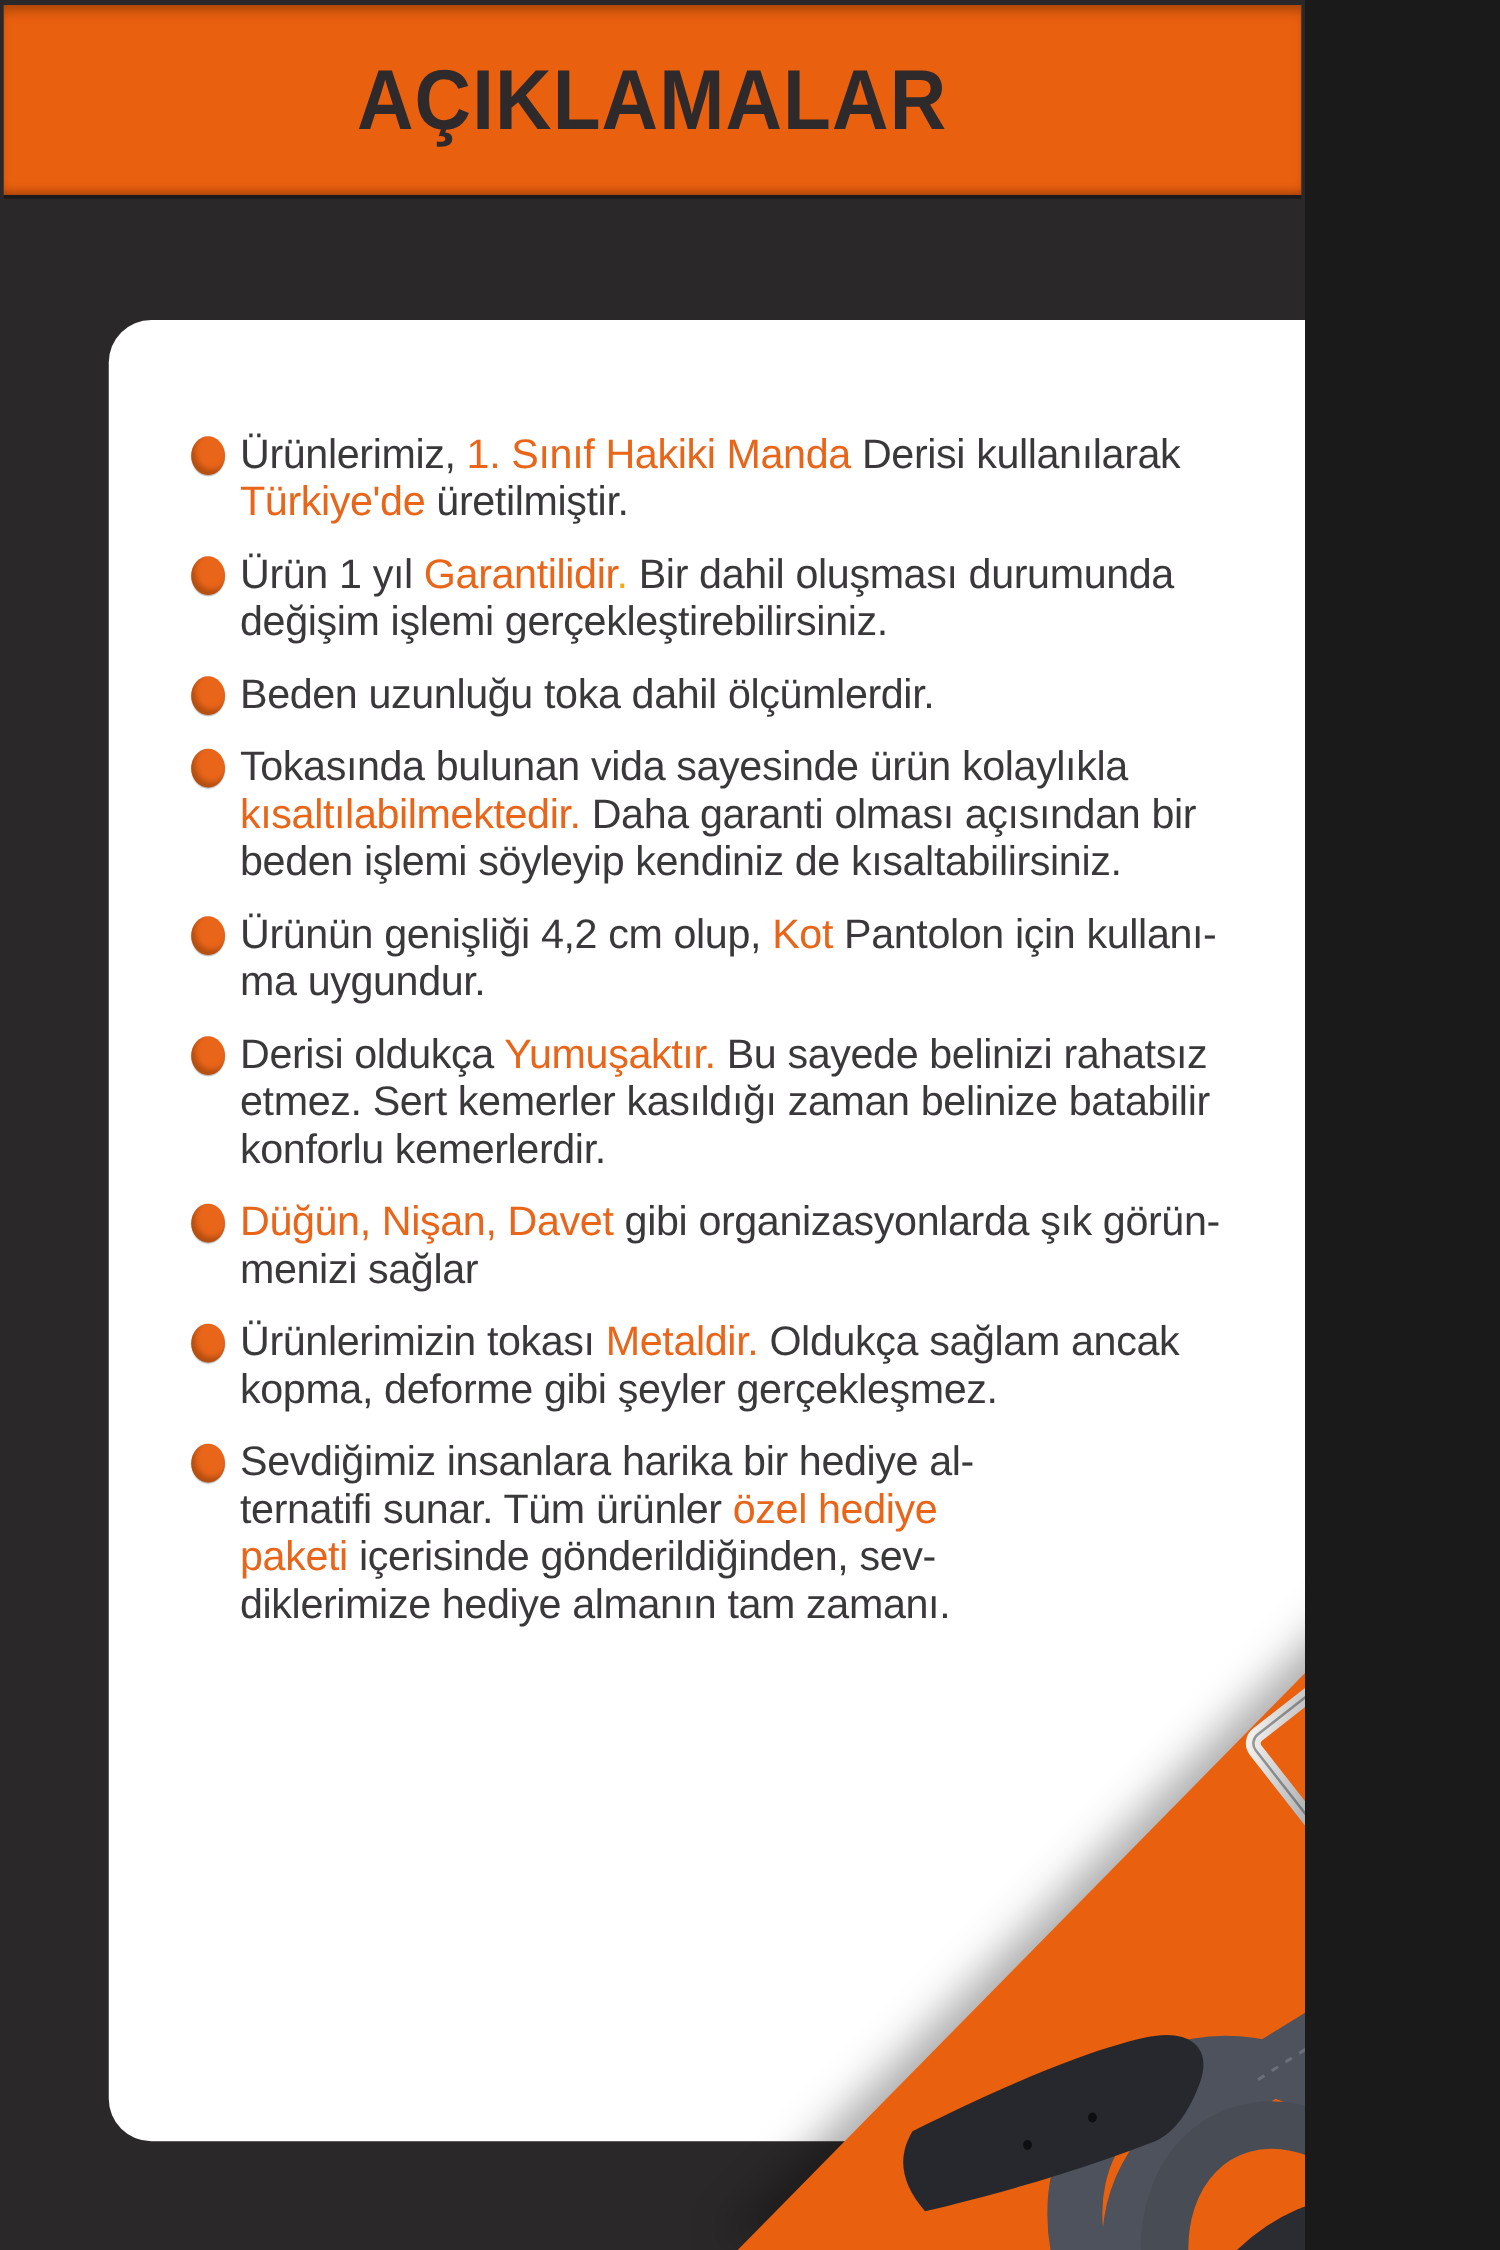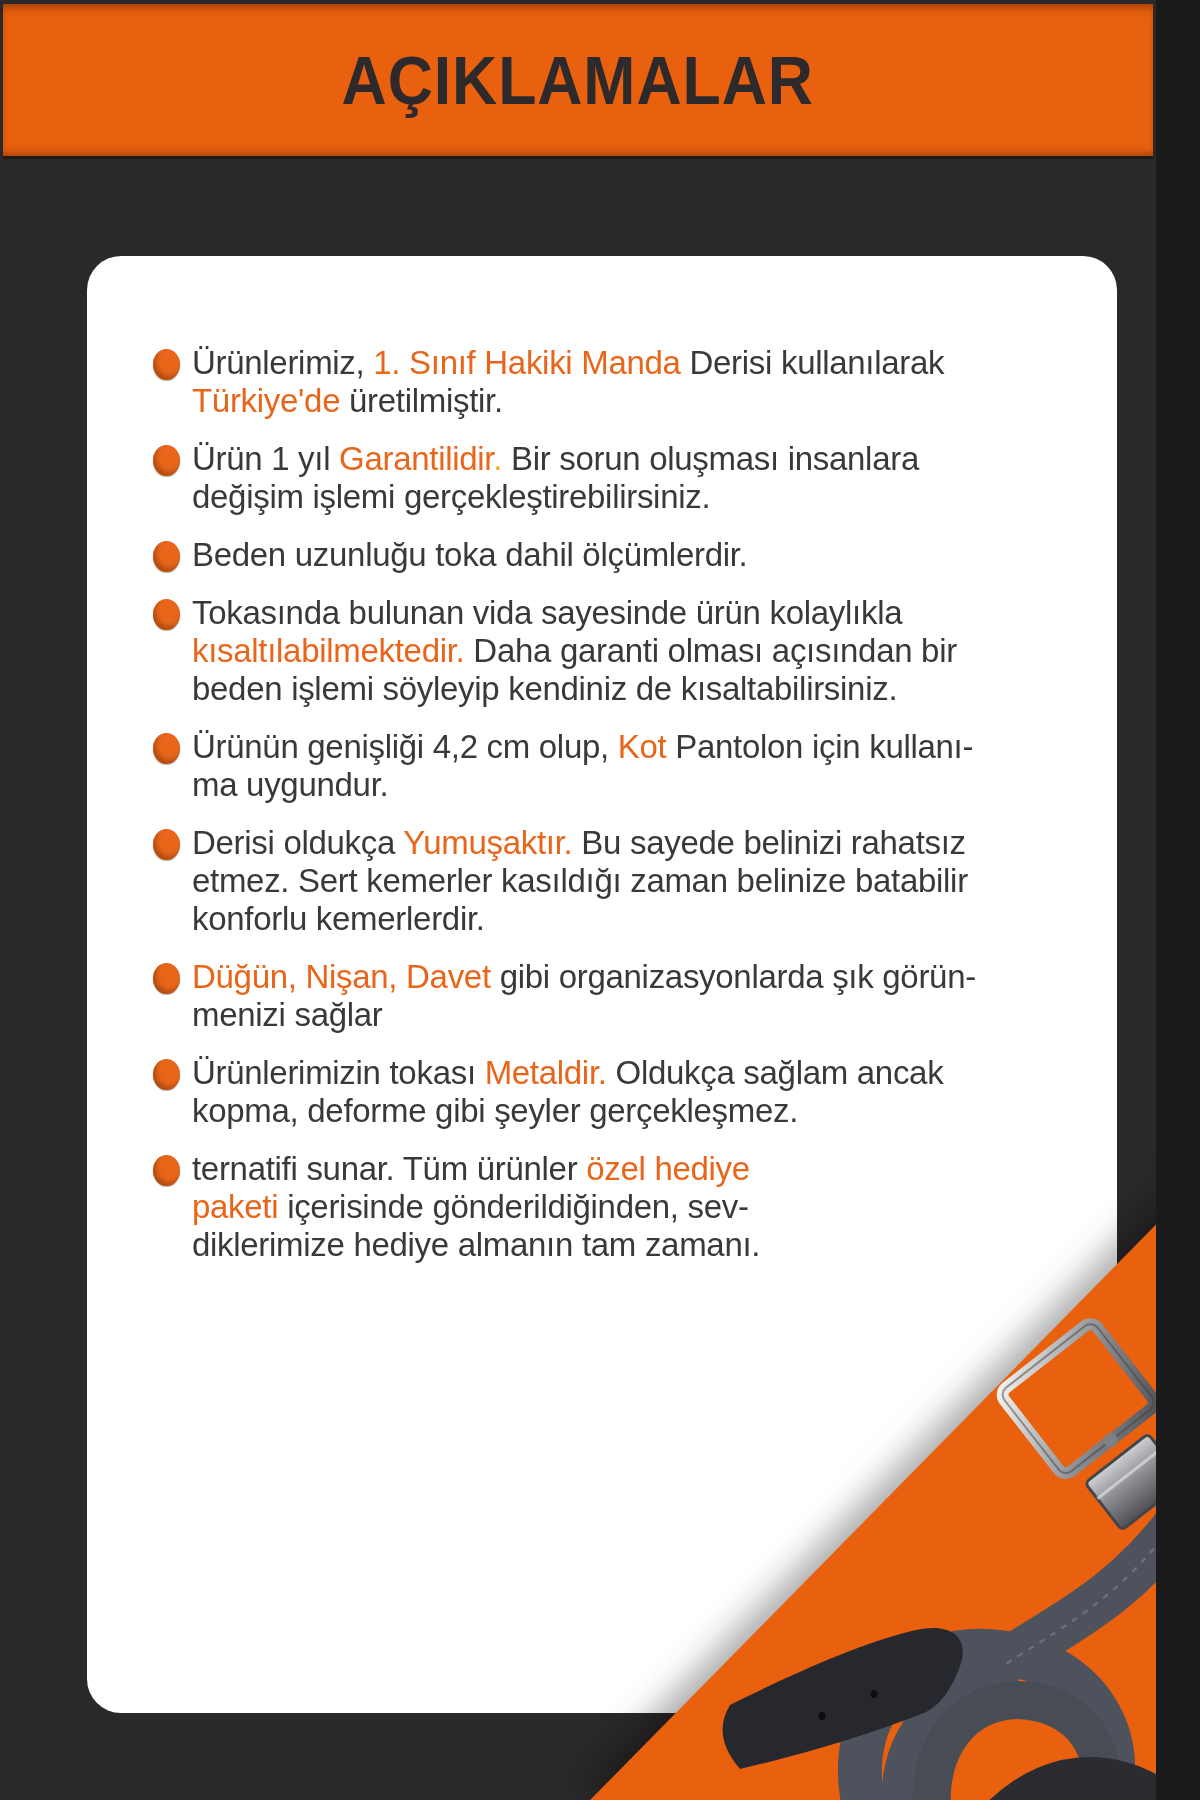--- a/index.html
+++ b/index.html
@@ -1,17 +1,17 @@
 <!DOCTYPE html>
 <html><head>
 <meta charset="utf-8">
 <style>
   html,body{margin:0;padding:0;background:#1a1a1a;}
   .page{
-    position:relative;width:1156px;height:1800px;overflow:hidden;
+    position:relative;width:1044px;height:1800px;overflow:hidden;
     background:var(--bg,#2B2829);
     font-family:"Liberation Sans",sans-serif;
   }
   
   .header{
     position:absolute;top:4px;left:3px;right:3px;height:152px;
     background:var(--accent2,#E9600F);
     display:flex;align-items:center;justify-content:center;
     box-shadow:inset 0 9px 10px -6px rgba(90,35,0,.55),
                inset 0 -7px 8px -5px rgba(60,20,0,.45),
@@ -66,21 +66,21 @@
         <div class="bullet">
           <span class="dot"></span>
           <div class="btext">
             <div class="line"><span>Ürünlerimiz, </span><span class="c-orange">1. Sınıf Hakiki Manda</span><span> Derisi kullanılarak</span></div>
             <div class="line"><span class="c-orange">Türkiye'de</span><span> üretilmiştir.</span></div>
           </div>
         </div>
         <div class="bullet">
           <span class="dot"></span>
           <div class="btext">
-            <div class="line"><span>Ürün 1 yıl </span><span class="c-orange">Garantilidir</span><span class="c-yellow">.</span><span> Bir sorun oluşması insanlara</span></div>
+            <div class="line"><span>Ürün 1 yıl </span><span class="c-orange">Garantilidir</span><span class="c-yellow">.</span><span> Bir dahil oluşması durumunda</span></div>
             <div class="line"><span>değişim işlemi gerçekleştirebilirsiniz.</span></div>
           </div>
         </div>
         <div class="bullet">
           <span class="dot"></span>
           <div class="btext">
             <div class="line"><span>Beden uzunluğu toka dahil ölçümlerdir.</span></div>
           </div>
         </div>
         <div class="bullet">
@@ -116,20 +116,21 @@
         <div class="bullet">
           <span class="dot"></span>
           <div class="btext">
             <div class="line"><span>Ürünlerimizin tokası </span><span class="c-orange">Metaldir.</span><span> Oldukça sağlam ancak</span></div>
             <div class="line"><span>kopma, deforme  gibi şeyler gerçekleşmez.</span></div>
           </div>
         </div>
         <div class="bullet">
           <span class="dot"></span>
           <div class="btext">
+            <div class="line"><span>Sevdiğimiz insanlara harika bir hediye al-</span></div>
             <div class="line"><span>ternatifi sunar. Tüm ürünler </span><span class="c-orange">özel hediye</span></div>
             <div class="line"><span class="c-orange">paketi</span><span> içerisinde gönderildiğinden, sev-</span></div>
             <div class="line"><span>diklerimize hediye almanın tam zamanı.</span></div>
           </div>
         </div>
       </div>
   </div>
 
   <div class="corner-wrap">
     <div class="corner">

